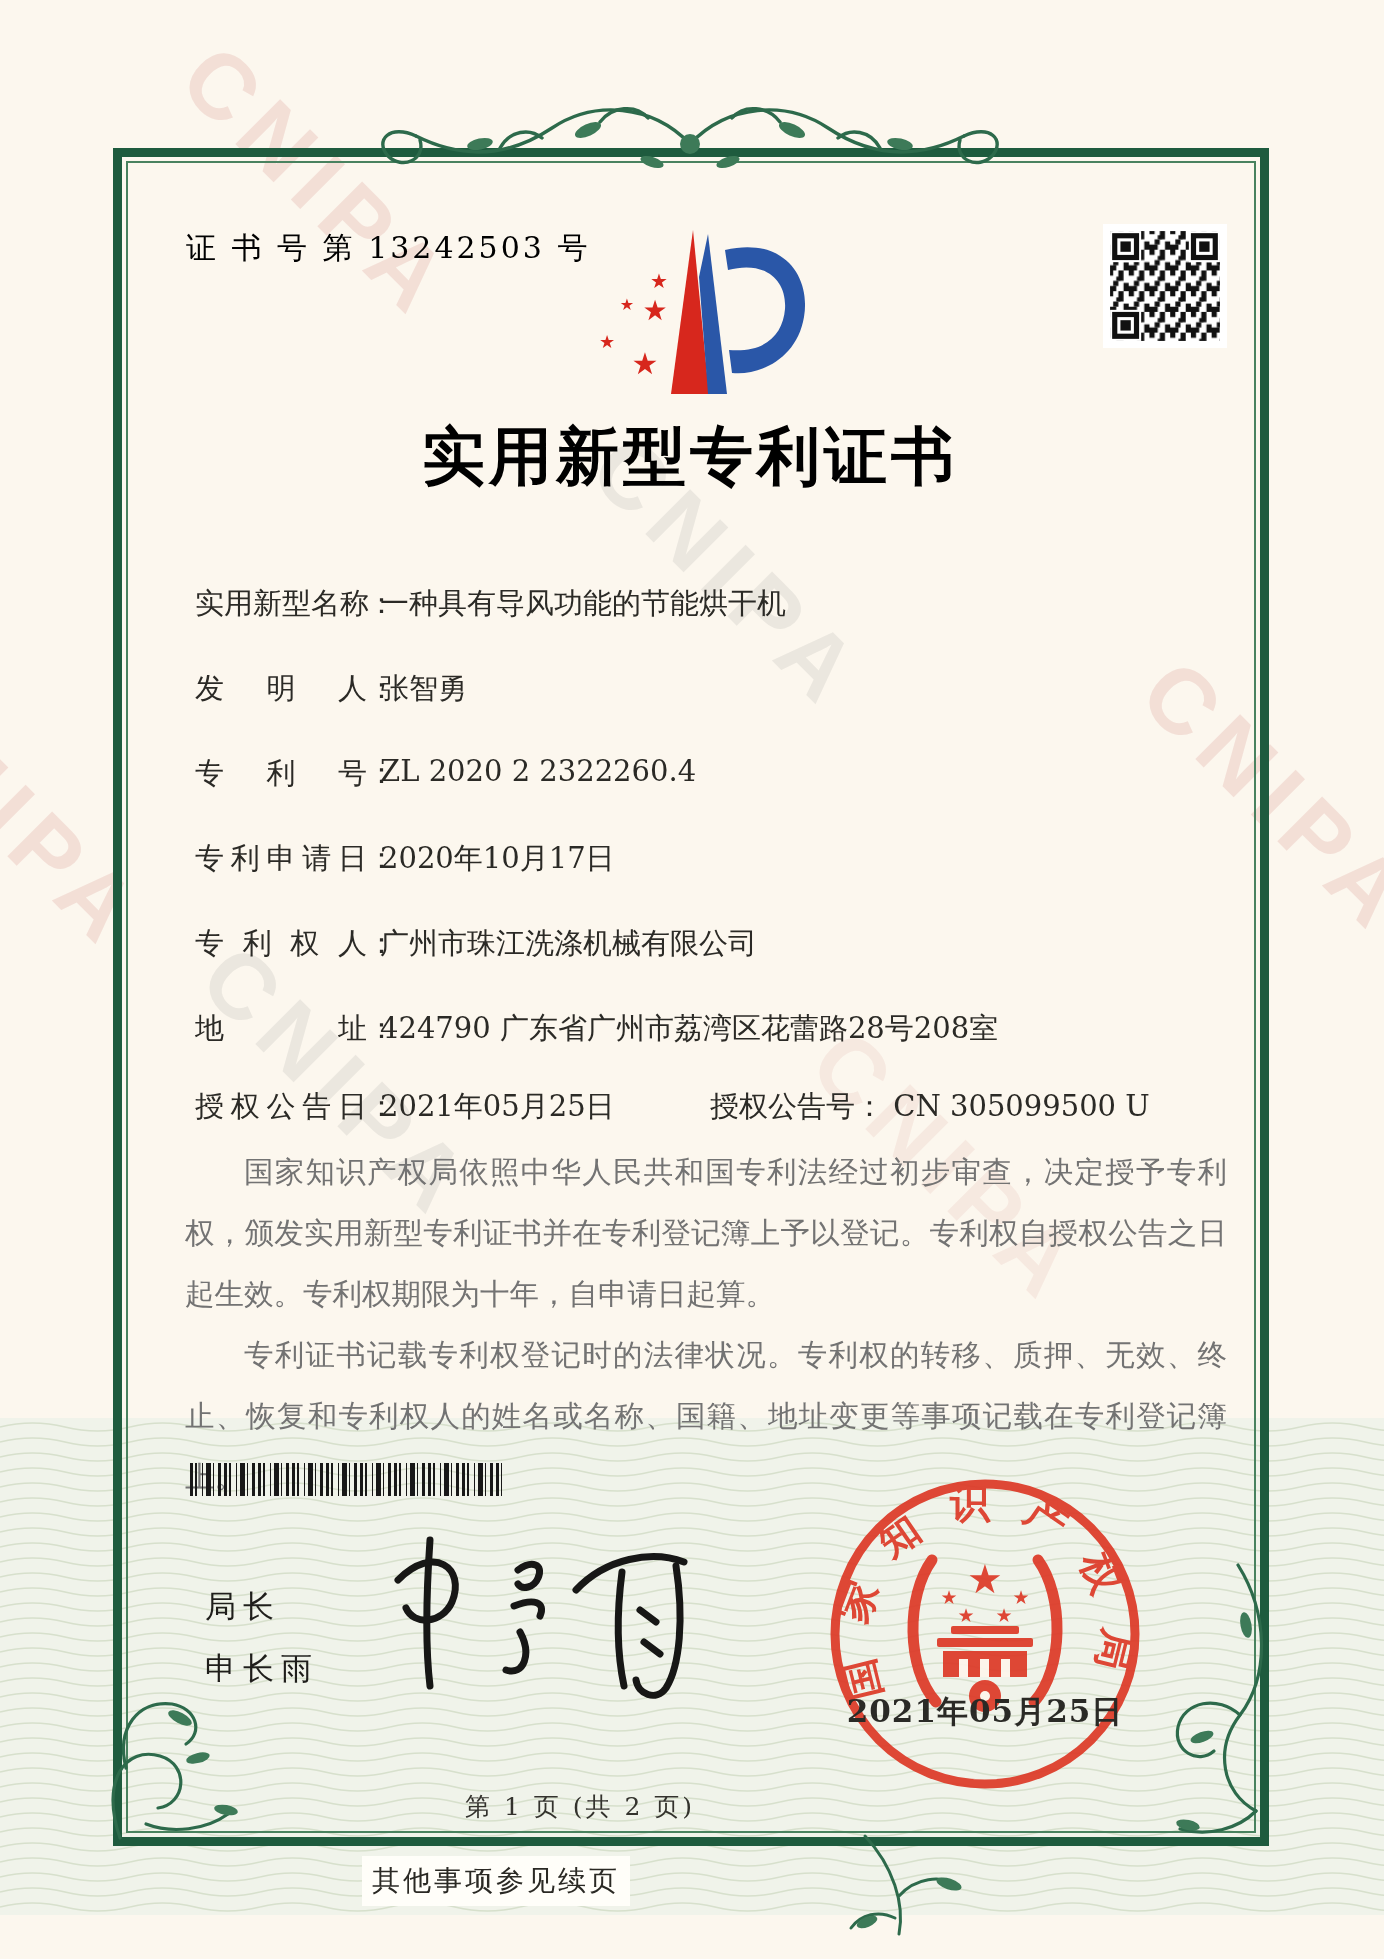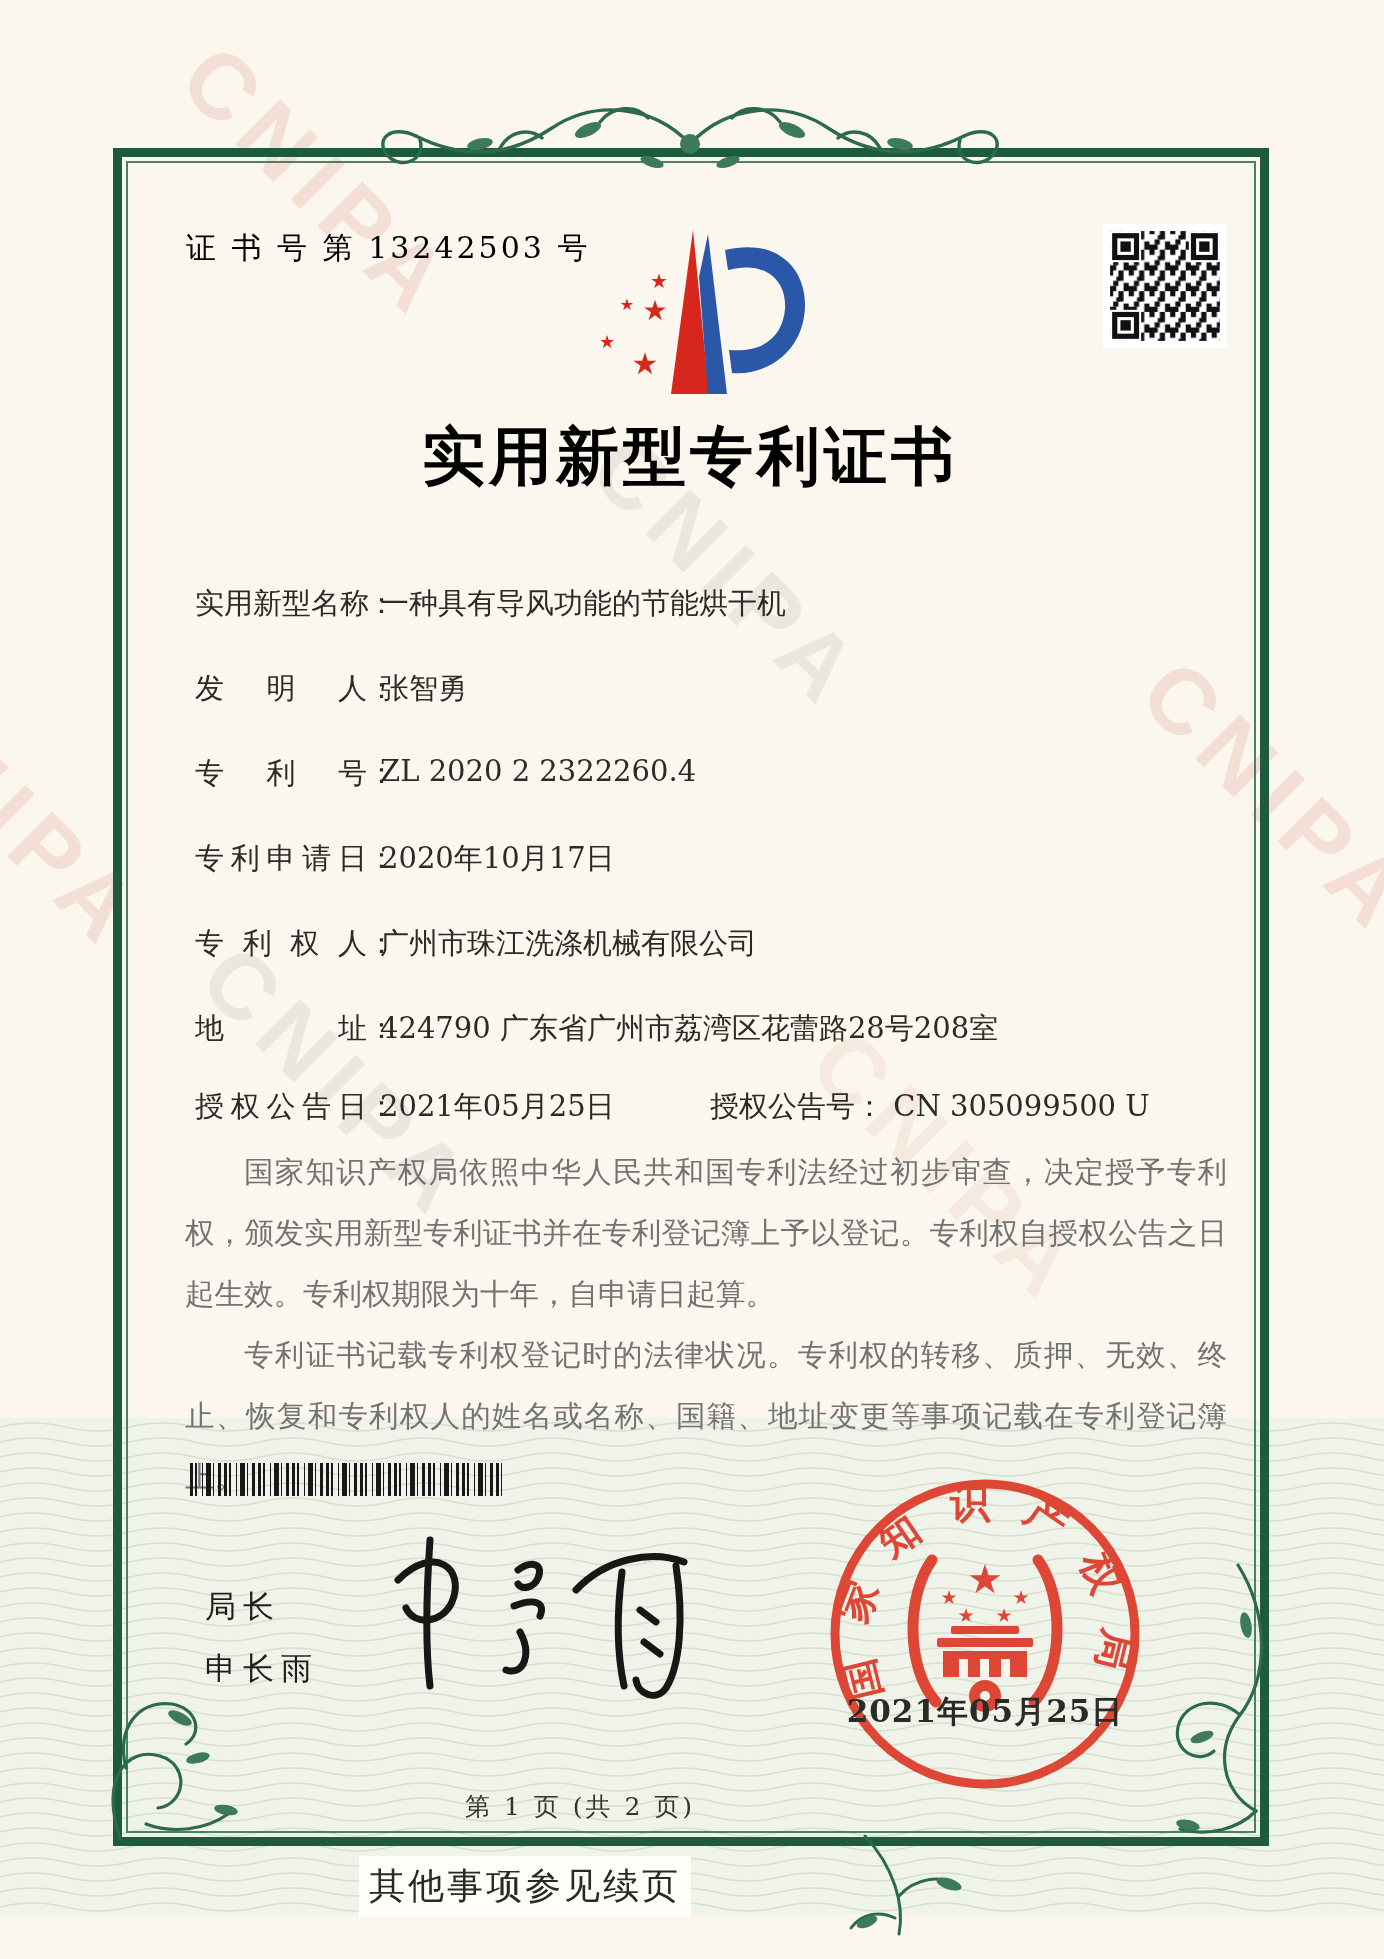--- a/index.html
+++ b/index.html
@@ -61,22 +61,22 @@
             font-family:"Liberation Sans", sans-serif; color:#1f1e1b; }
   .signer.t1 { top:1586px; }
   .signer.t2 { top:1648px; }
   .signature { position:absolute; left:368px; top:1518px; }
   .seal { position:absolute; left:820px; top:1462px; }
   .pagefoot {
     position:absolute; left:185px; top:1790px; width:790px; text-align:center;
     font-size:25px; letter-spacing:3px; color:#33322d;
   }
   .contnote {
-    position:absolute; left:525px; top:1856px; transform:translateX(-50%);
-    font-size:36px; letter-spacing:3px; background:#fffef9; padding:6px 10px;
+    position:absolute; left:496px; top:1856px; transform:translateX(-50%);
+    font-size:28px; letter-spacing:3px; background:#fffef9; padding:6px 10px;
     white-space:nowrap; color:#2a2924;
   }
   .orn { position:absolute; pointer-events:none; }
 </style>
 </head>
 <body>
 
 <div class="page">
 
   <svg class="waveband" width="1384" height="497" viewBox="0 0 1384 497">

